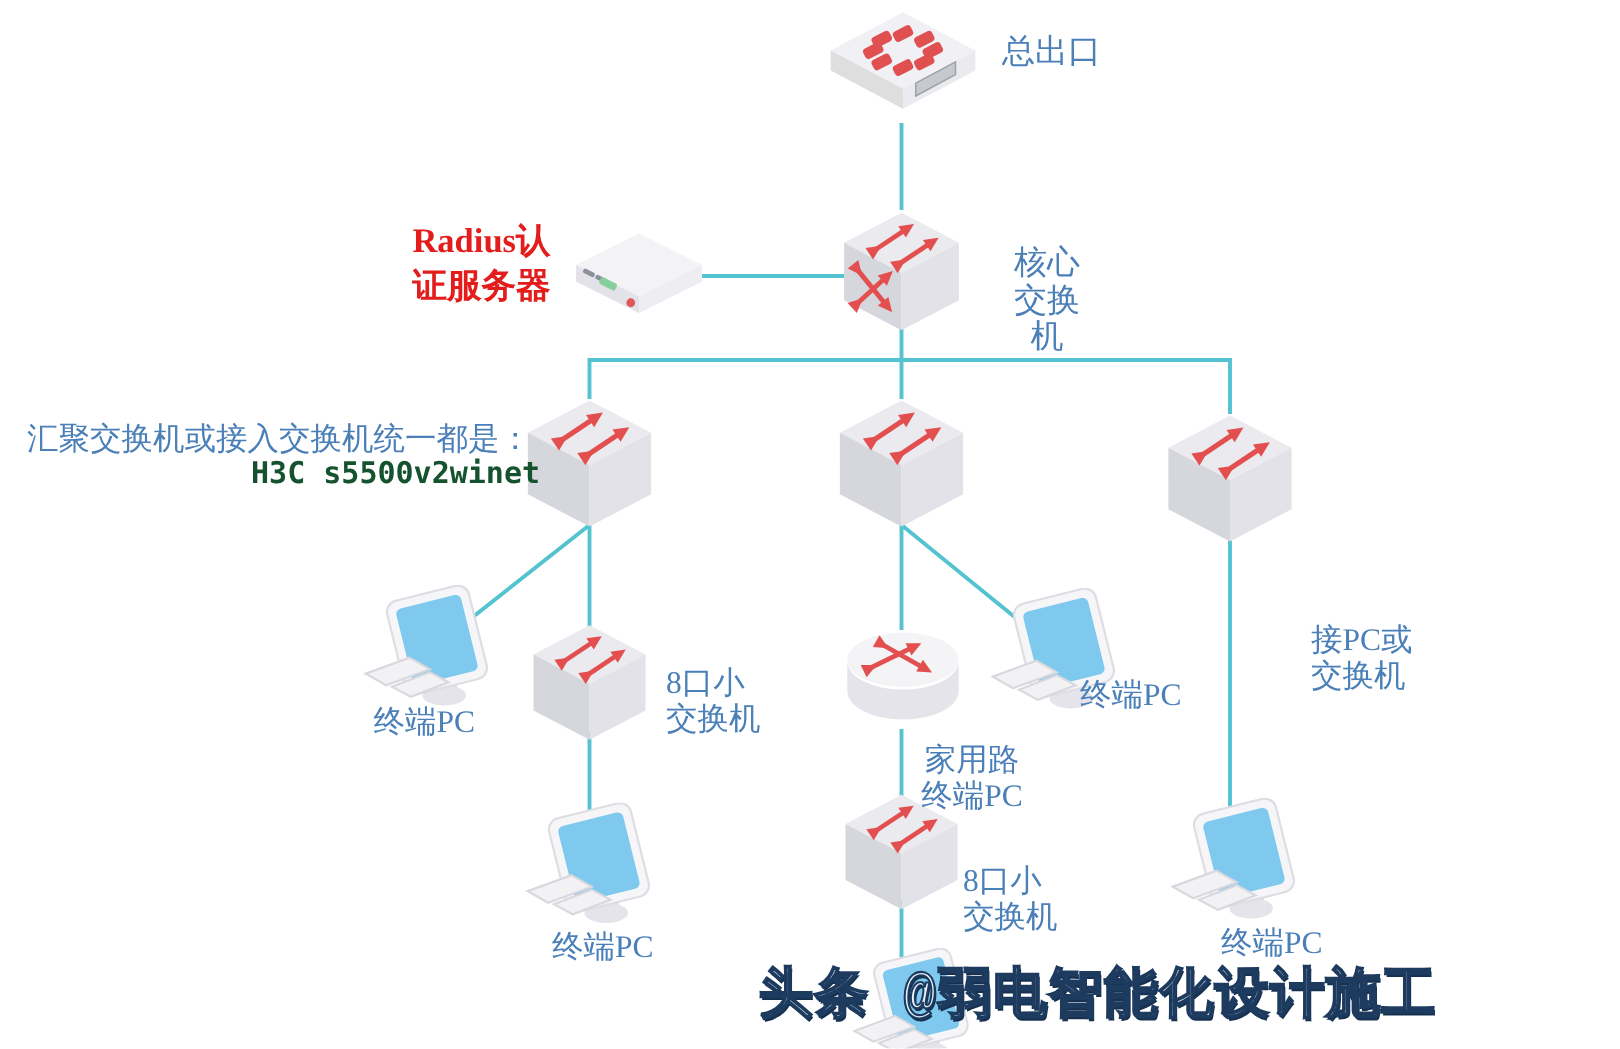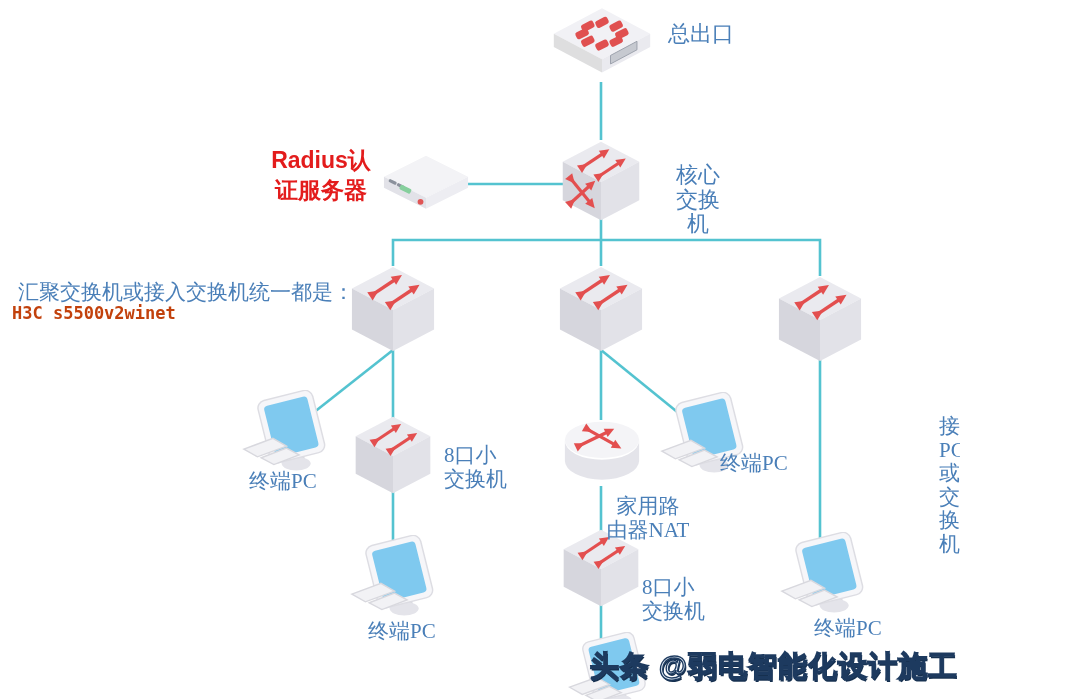--- a/index.html
+++ b/index.html
@@ -10,30 +10,30 @@
   svg.links{position:absolute;left:0;top:0;width:1080px;height:699px;}
   .node{position:absolute;line-height:0;}
   .lbl{
     position:absolute;color:#4a7fb8;font-size:21px;line-height:1.12;
     white-space:pre-line;
   }
   .lbl.center{text-align:center;margin-top:16px;}
   .radius-lbl{
     position:absolute;color:#e31c1c;font-weight:bold;font-size:23px;
     line-height:1.3;text-align:center;white-space:pre-line;
-    font-family:Liberation Sans, sans-serif;
+    font-family:Liberation Serif, serif;
   }
   .note-line1{position:absolute;color:#4a7fb8;font-size:21px;text-align:center;width:348px;font-family:Liberation Serif, serif;}
   .note-mono{
-    position:absolute;color:#c2410c;font-size:17px;text-align:left;width:348px;
+    position:absolute;color:#14532d;font-size:20px;text-align:right;width:348px;
     font-family:"DejaVu Sans Mono","Liberation Mono",monospace;font-weight:bold;
   }
   .watermark{
-    position:absolute;right:2px;bottom:12px;font-size:29px;font-weight:bold;
-    font-family:Liberation Sans, sans-serif;
+    position:absolute;right:2px;bottom:12px;font-size:36px;font-weight:bold;
+    font-family:Liberation Mono, monospace;
     color:#e9f2fb;
     -webkit-text-stroke:1.4px #1d3a5f;
     text-shadow:1px 2px 0 #16304f;
     letter-spacing:1px;
     margin-left:48px;
   }
 </style>
 </head>
 <body>
 
@@ -214,29 +214,29 @@
   <div class="radius-lbl" style="left:250px;top:146px;width:142px">Radius认
 证服务器</div>
 
   <div class="lbl center" style="left:672px;top:147px;width:52px;font-size:22px">核心
 交换
 机</div>
 
   <div class="note-line1" style="left:12px;top:278px">汇聚交换机或接入交换机统一都是：</div>
   <div class="note-mono" style="left:12px;top:303px">H3C s5500v2winet</div>
 
-  <div class="lbl" style="left:939px;top:415px">接PC或交换机</div>
+  <div class="lbl" style="left:874px;top:415px">接PC或交换机</div>
 
   <div class="lbl" style="left:249px;top:470px">终端PC</div>
   <div class="lbl" style="left:444px;top:444px">8口小
 交换机</div>
   <div class="lbl" style="left:368px;top:620px">终端PC</div>
 
   <div class="lbl center" style="left:600px;top:479px;width:96px">家用路
-由器NAT</div>
+终端PC</div>
   <div class="lbl" style="left:720px;top:452px">终端PC</div>
   <div class="lbl" style="left:642px;top:576px">8口小
 交换机</div>
 
   <div class="lbl" style="left:814px;top:617px">终端PC</div>
 
   <div class="watermark">头条 @弱电智能化设计施工</div>
 
 </div>
 

